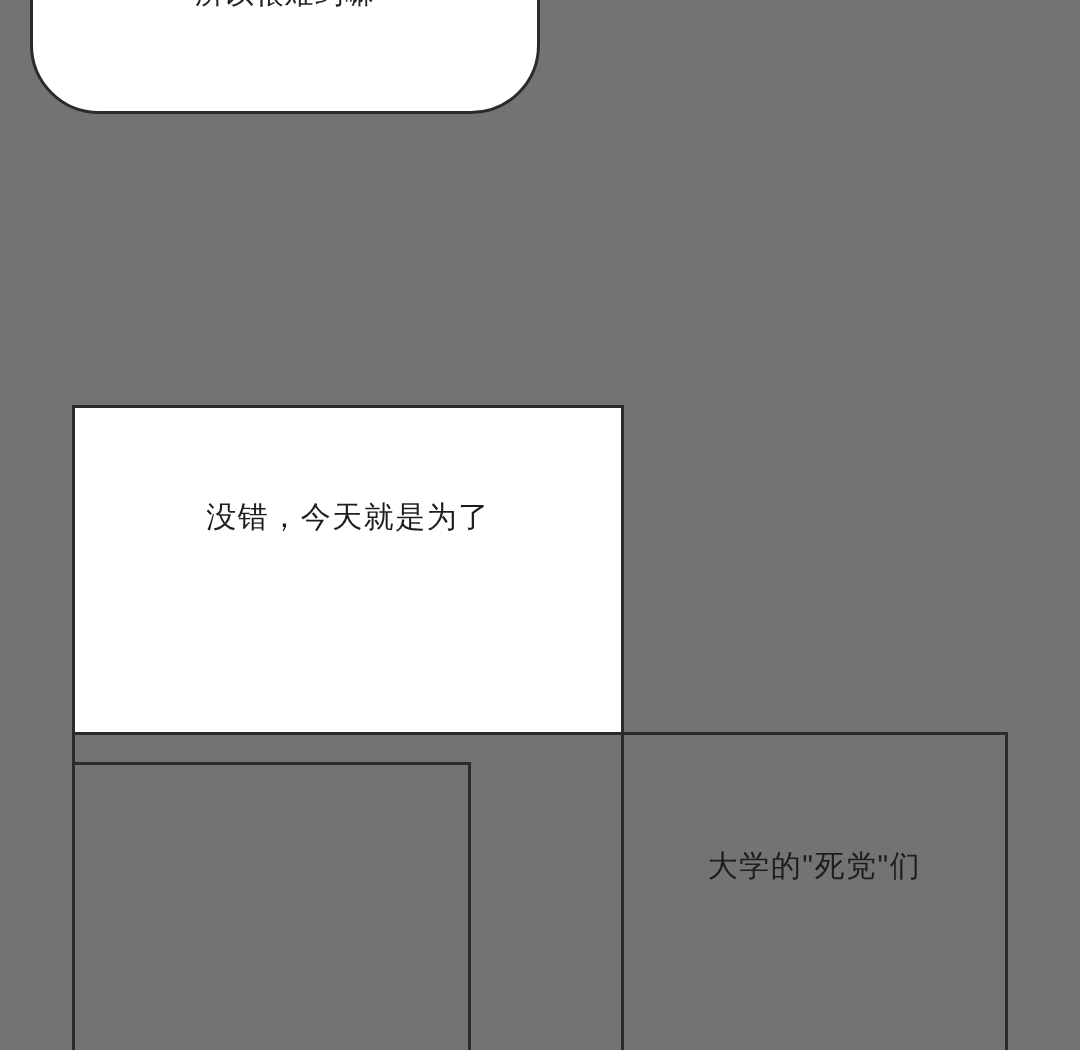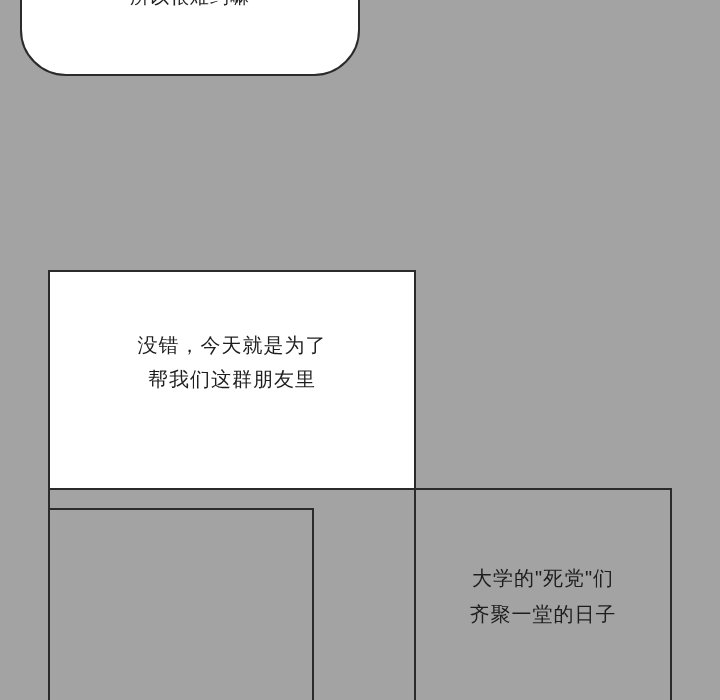--- a/index.html
+++ b/index.html
@@ -7,21 +7,21 @@
     padding: 0;
     background: #ffffff;
   }
   body {
     font-family: "Liberation Sans", sans-serif;
   }
   .page {
     position: relative;
     width: 720px;
     height: 700px;
-    background: #a3a3a3;
+    background: #737373;
     overflow: hidden;
   }
 
   
   .bubble-top {
     position: absolute;
     left: 20px;
     top: -96px;
     width: 340px;
     height: 172px;
@@ -156,28 +156,26 @@
 
   <div class="bubble-top">
     <div class="bubble-text">所以很难约嘛</div>
   </div>
 
   <div class="box-mid"></div>
   <div class="box-mid-right"></div>
   <div class="box-mid-bottom"></div>
   <div class="box-mid-text">
     <div>没错，今天就是为了</div>
-    <div>帮我们这群朋友里</div>
   </div>
 
   <div class="box-lower-left-top"></div>
   <div class="box-lower-left-side-l"></div>
   <div class="box-lower-left-side-r"></div>
 
   <div class="box-lower-right-top"></div>
   <div class="box-lower-right-side-l"></div>
   <div class="box-lower-right-side-r"></div>
   <div class="box-lower-right-text">
     <div>大学的"死党"们</div>
-    <div>齐聚一堂的日子</div>
   </div>
 
 </div>
 
 </body></html>

